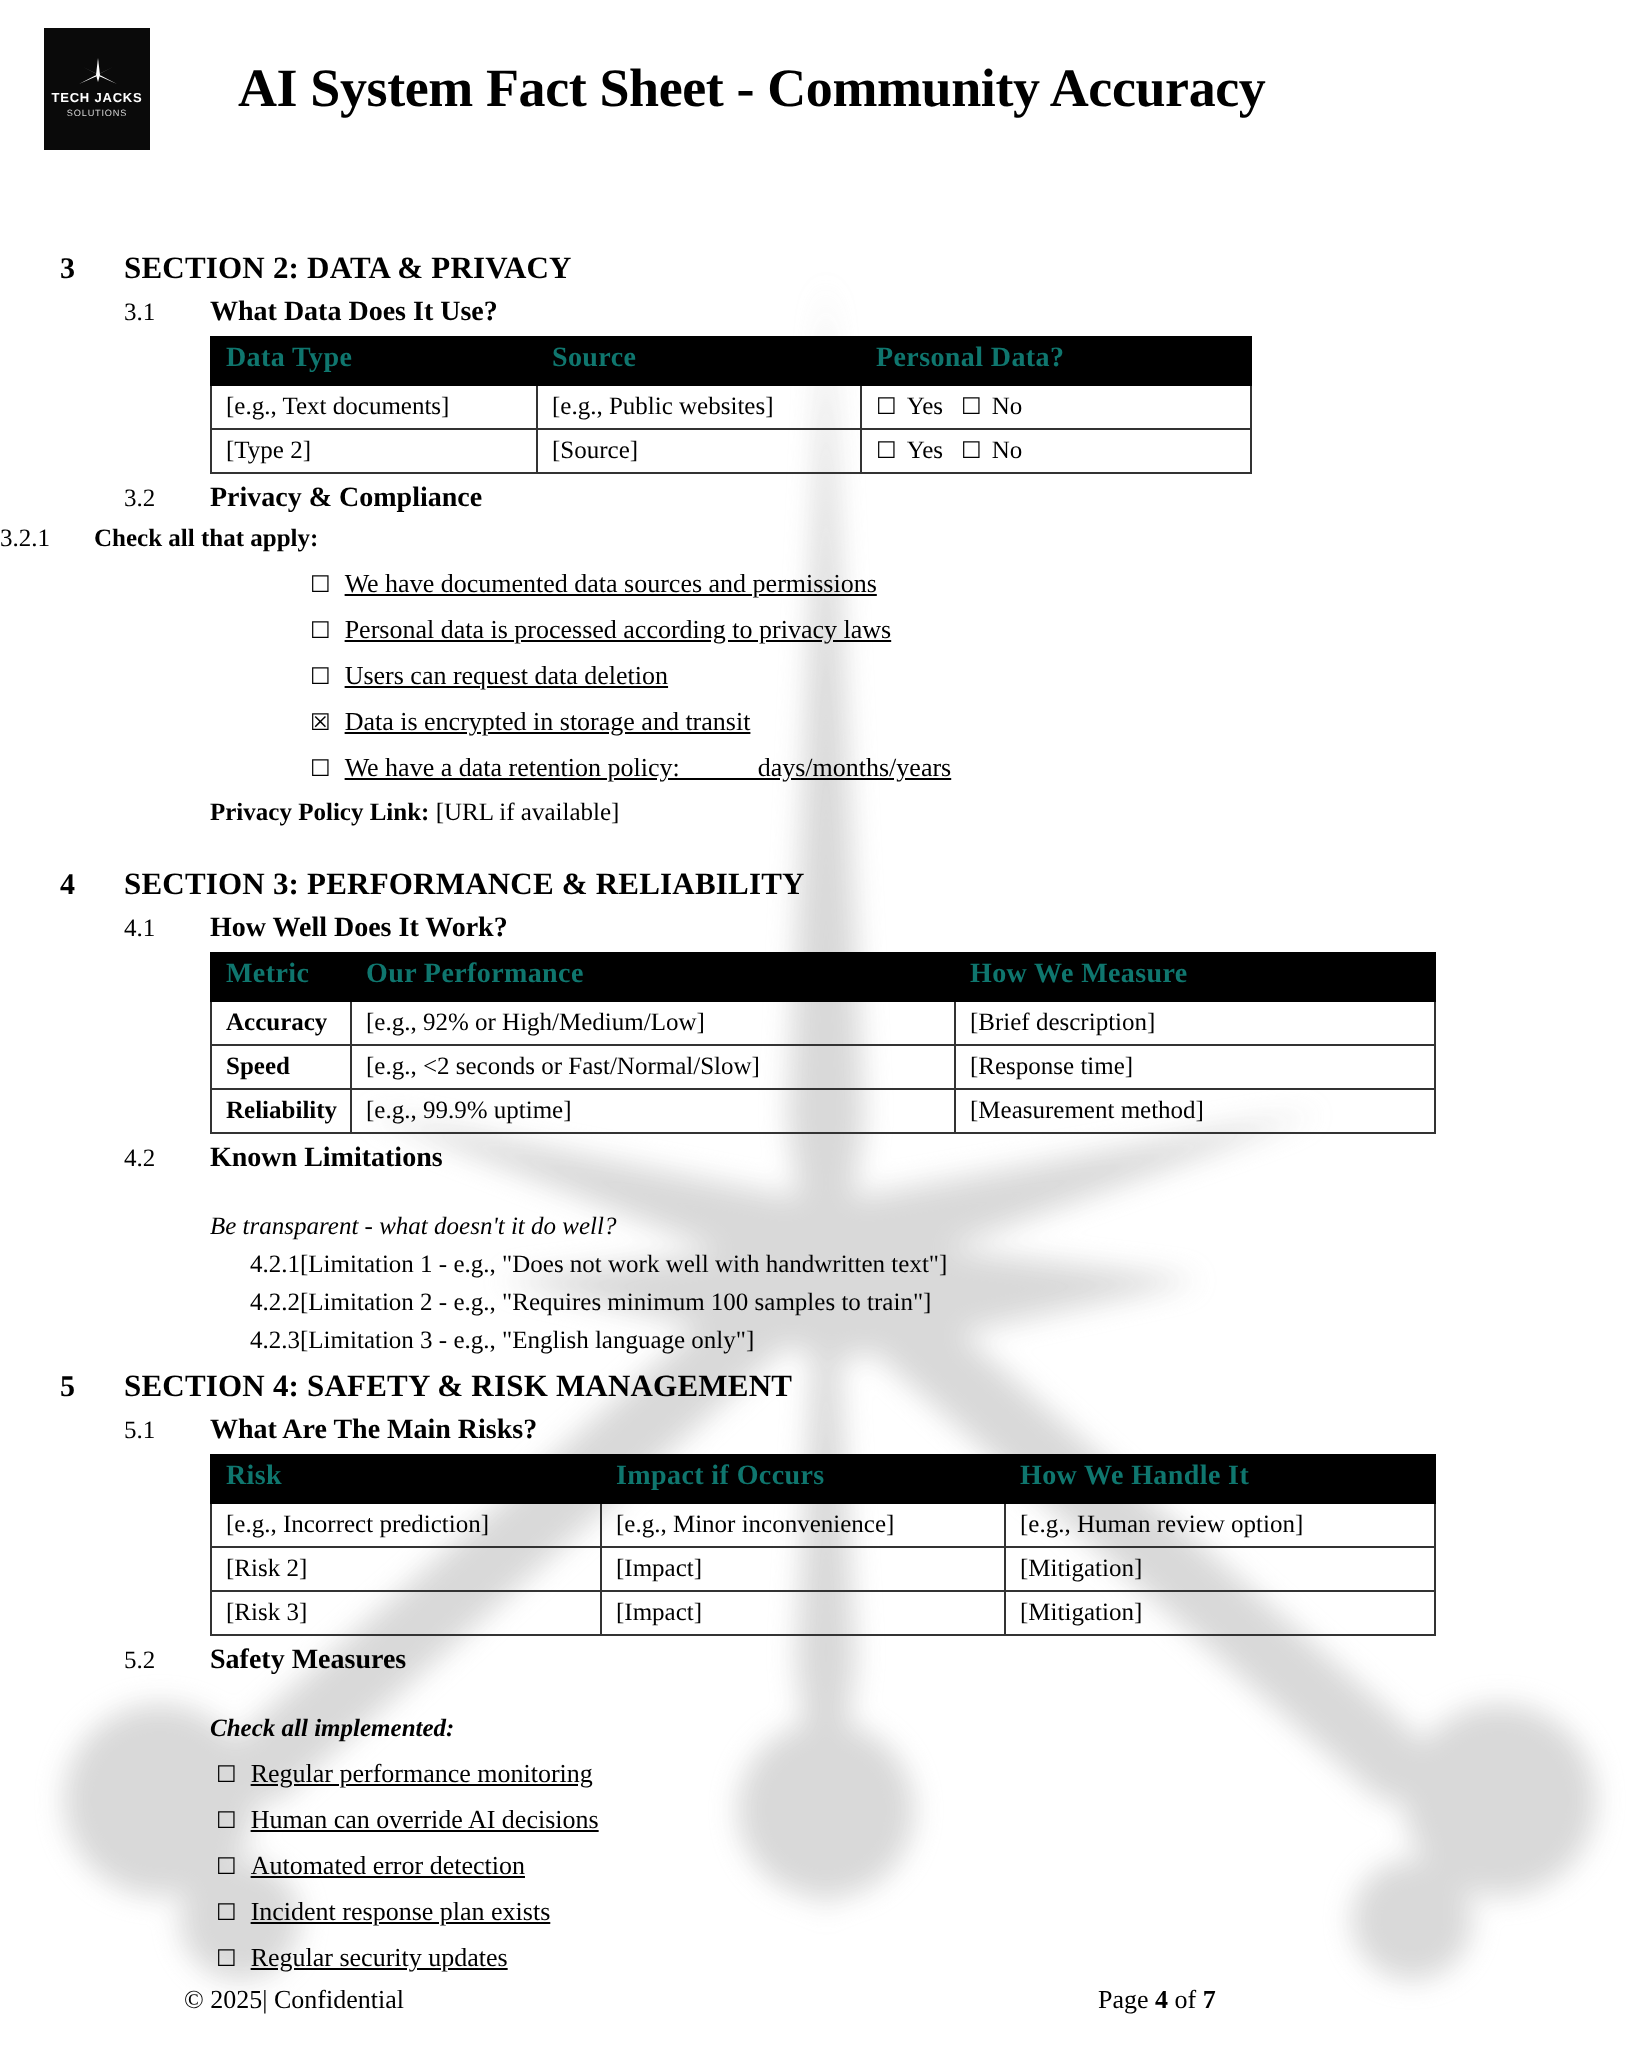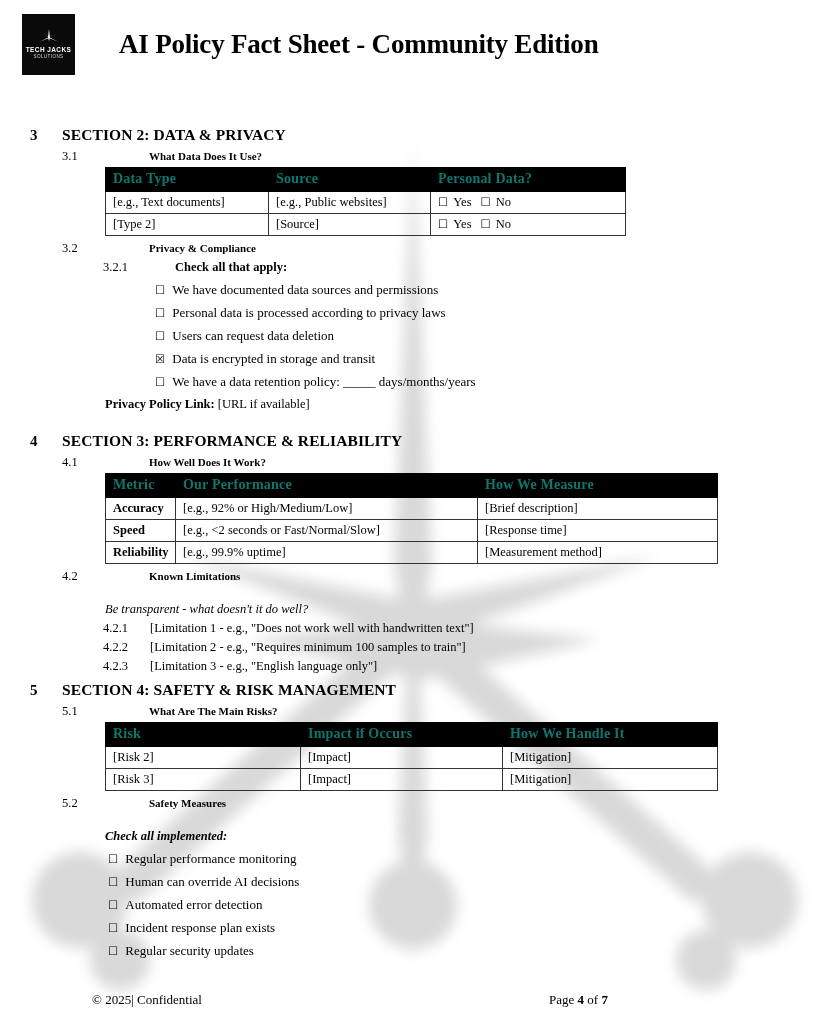--- a/index.html
+++ b/index.html
@@ -105,58 +105,56 @@
     margin-top: 5px;
     margin-bottom: 2px;
   }
   .h2num {
     width: 43px;
     margin-left: 62px;
     font-size: 12.5px;
     flex: 0 0 auto;
   }
   .h2text {
-    font-size: 11px;
-    font-weight: bold;
-    margin-left: 44px;
+    font-size: 14px;
+    font-weight: bold;
   }
 
   .h3row {
     display: flex;
     align-items: baseline;
     margin-top: 4px;
     margin-bottom: 2px;
   }
   .h3num {
     width: 47px;
-    margin-left: 103px;
     font-size: 12.5px;
     flex: 0 0 auto;
   }
   .h3text {
     font-size: 12.5px;
     font-weight: bold;
-    margin-left: 25px;
   }
 
   .italic-note {
     margin-left: 105px;
     font-size: 12.5px;
     font-style: italic;
     font-weight: bold;
     margin-top: 18px;
     margin-bottom: 2px;
   }
   .italic-note.plain { font-weight: normal; }
 
   
   .numitem {
     display: flex;
     align-items: baseline;
     margin-top: 4px;
+    text-align: right;
   }
   .numitem-num {
     width: 47px;
     margin-left: 103px;
     font-size: 12.5px;
     flex: 0 0 auto;
   }
   .numitem-text { font-size: 12.5px; }
 
   
@@ -171,21 +169,21 @@
   .cb-list.shallow .cb-row { margin-left: 108px; }
   .cb-glyph {
     font-family: "DejaVu Sans", sans-serif;
     font-size: 11.5px;
     line-height: 1;
     margin-right: 7px;
     flex: 0 0 auto;
     position: relative;
     top: -0.5px;
   }
-  .cb-label { font-size: 13px; }
+  .cb-label { font-size: 13px; text-decoration: underline; }
 
   .inline-strong { font-weight: bold; }
 
   .policy-line {
     margin-left: 105px;
     margin-top: 7px;
     font-size: 12.5px;
   }
 
   
@@ -275,21 +273,21 @@
           <polygon points="10,0 11,8.5 10,12 9,8.5"></polygon>
           <polygon points="0.5,13 9,9.2 10,8.5 8.6,8.8"></polygon>
           <polygon points="19.5,13 11,9.2 10,8.5 11.4,8.8"></polygon>
           <polygon points="2.5,4.5 9.4,8 10,8.5 8.8,7.6"></polygon>
           <polygon points="17.5,4.5 10.6,8 10,8.5 11.2,7.6"></polygon>
         </g>
       </svg>
       <div class="logo-word" id="logo-name">TECH JACKS</div>
       <div class="logo-word" id="logo-sub">SOLUTIONS</div>
     </div>
-    <div id="doc-title">AI Policy Fact Sheet - Community Edition</div>
+    <div id="doc-title">AI System Fact Sheet - Community Accuracy</div>
   </div>
 
   <div id="content">
 
     <div class="h1row">
       <div class="h1num">3</div>
       <div class="h1text">SECTION 2: DATA &amp; PRIVACY</div>
     </div>
 
     <div class="h2row">
@@ -448,20 +446,25 @@
         </colgroup>
       <thead>
         <tr>
           <th>Risk</th>
           <th>Impact if Occurs</th>
           <th>How We Handle It</th>
         </tr>
       </thead>
       <tbody>
         <tr>
+          <td>[e.g., Incorrect prediction]</td>
+          <td>[e.g., Minor inconvenience]</td>
+          <td>[e.g., Human review option]</td>
+        </tr>
+        <tr>
           <td>[Risk 2]</td>
           <td>[Impact]</td>
           <td>[Mitigation]</td>
         </tr>
         <tr>
           <td>[Risk 3]</td>
           <td>[Impact]</td>
           <td>[Mitigation]</td>
         </tr>
       </tbody>

